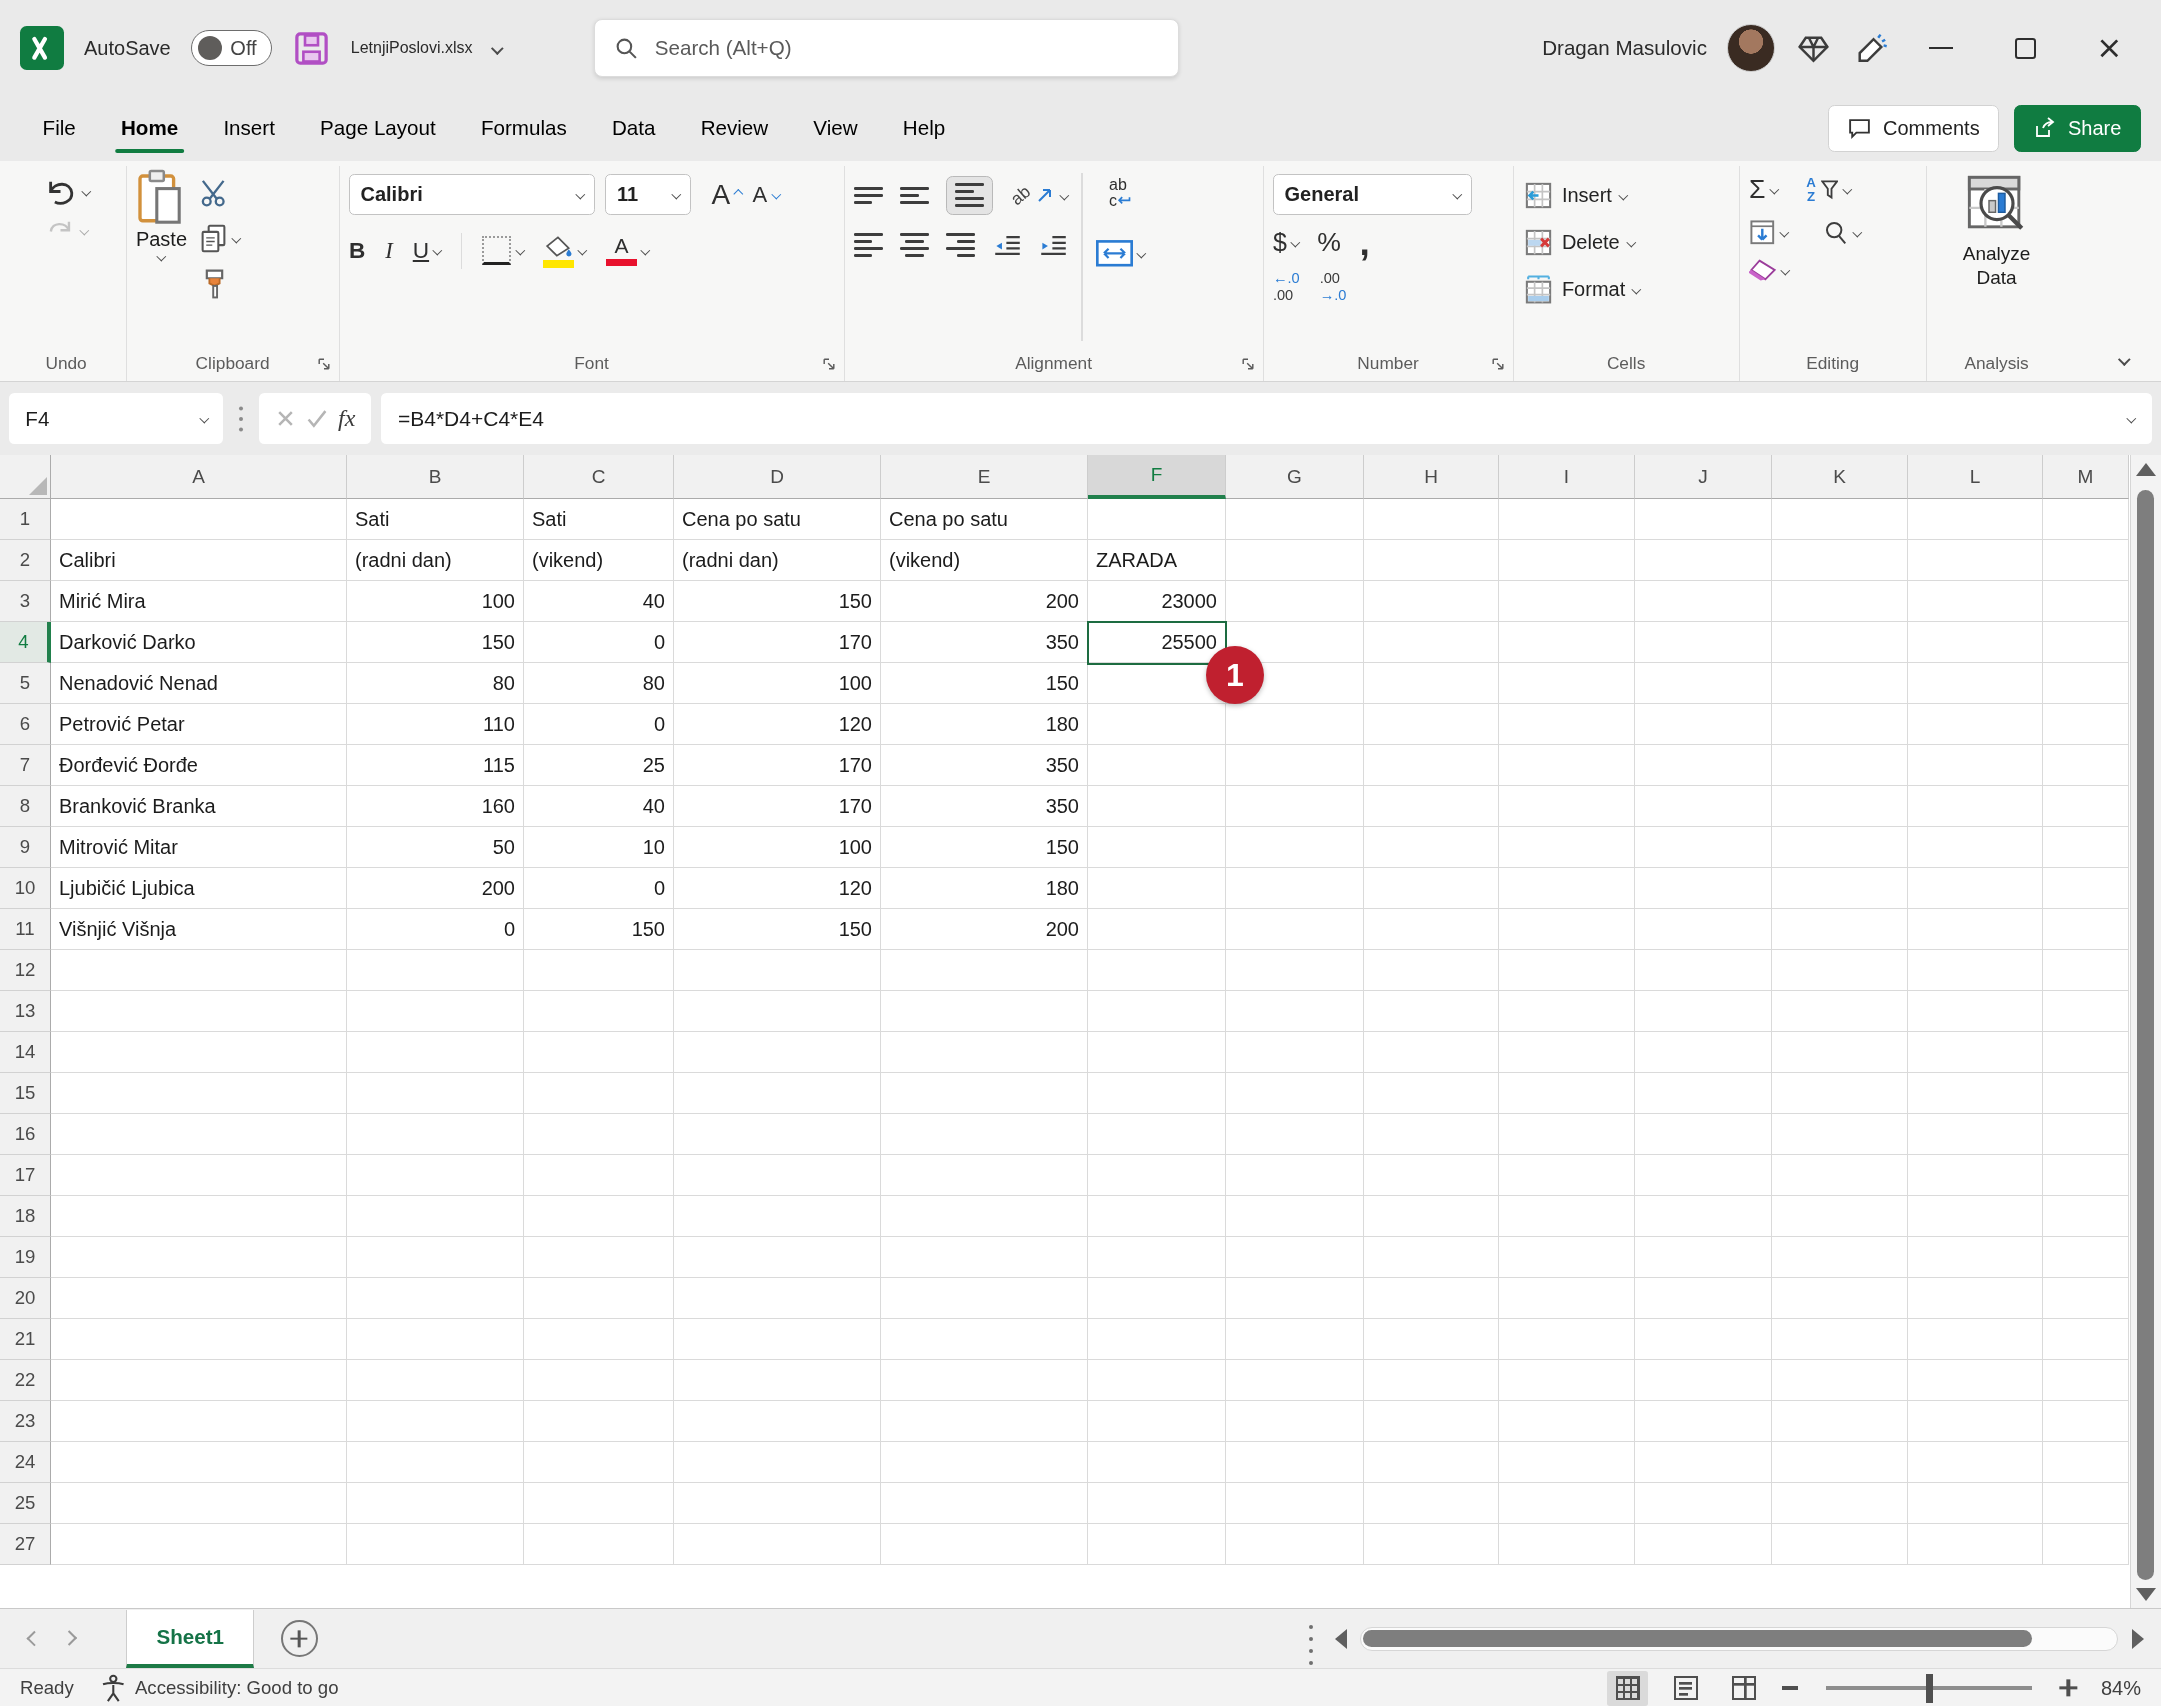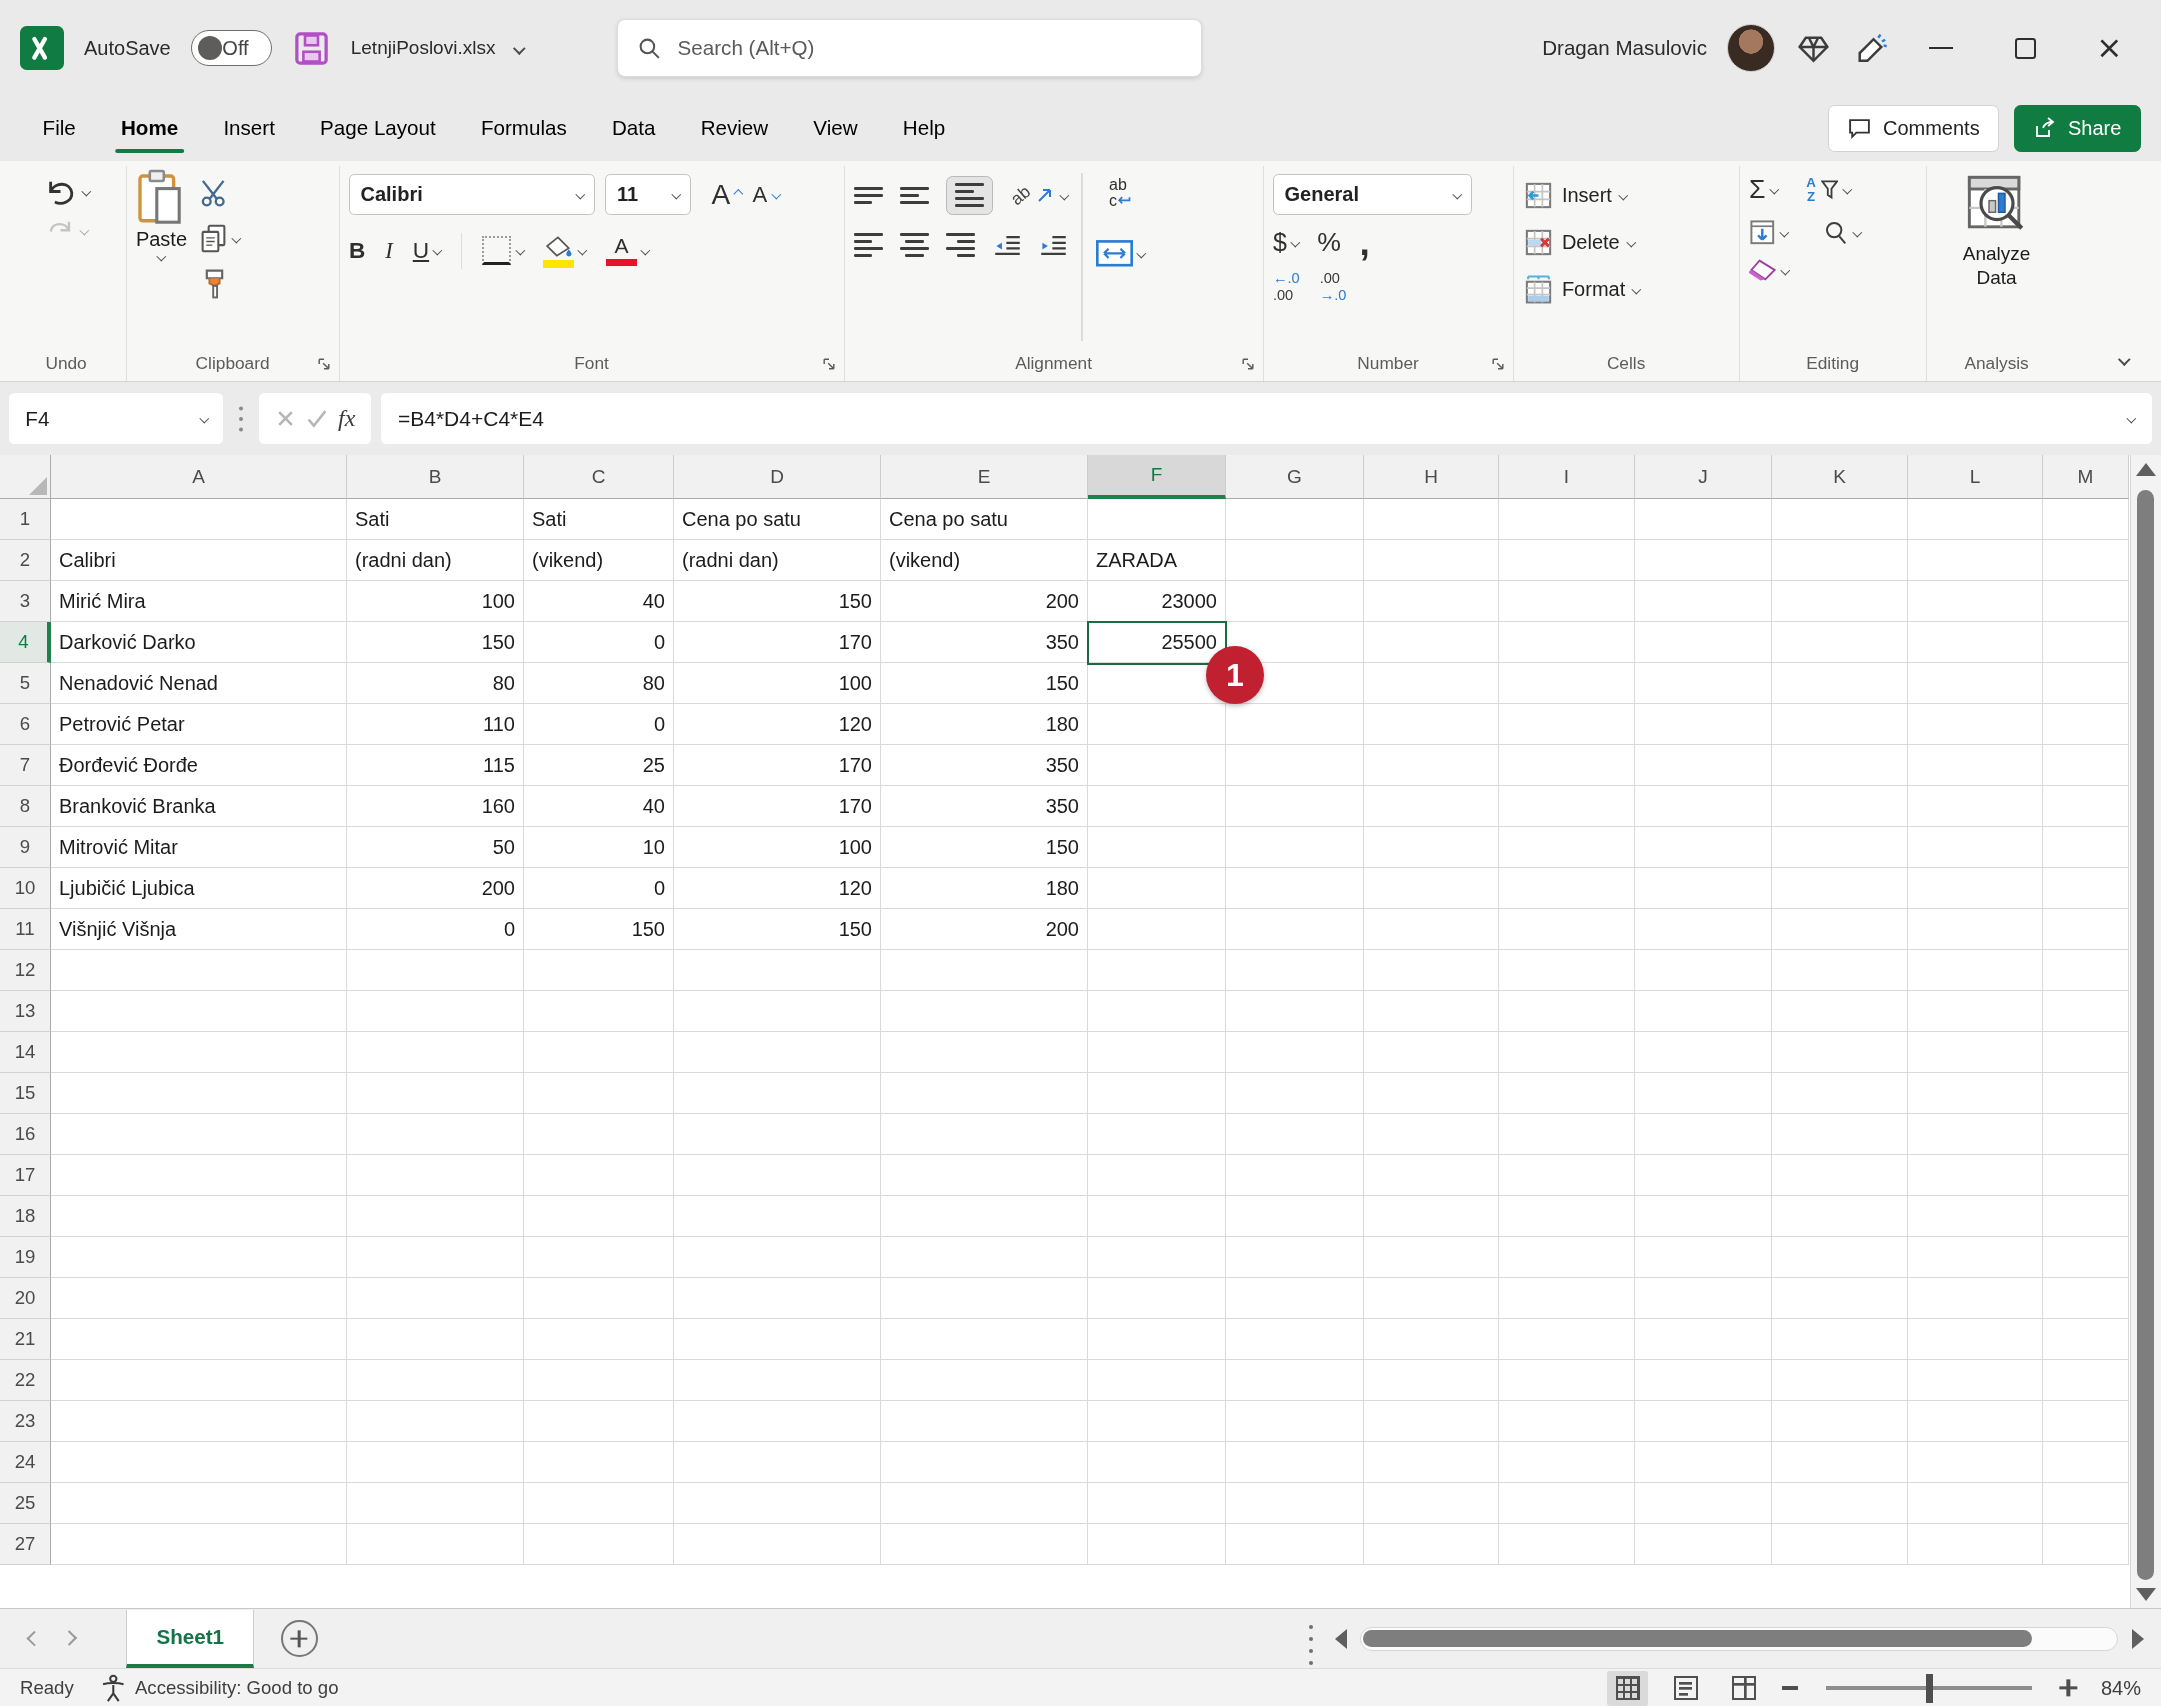--- a/index.html
+++ b/index.html
@@ -19,21 +19,21 @@
   #vscroll  { position:absolute; top:455px; right:0; width:31px; height:1153px; background:#f3f3f3; border-left:1.3px solid #d6d6d6; }
   #tabbar   { position:absolute; top:1608px; left:0; width:2161px; height:60px; background:#f0f0f0;
     border-top:1.3px solid #c9c9c9; display:flex; align-items:center; padding:0 17.3px; }
   #statusbar{ position:absolute; top:1668px; left:0; width:2161px; height:39px; background:#f3f3f3;
     border-top:1.3px solid #dcdcdc; display:flex; align-items:center; padding:0 20px; gap:26.6px; font-size:18.6px; color:#3f3f3f; }
 
   
   .xl-logo { width:44px; height:44px; background:#107c41; border-radius:6.6px; display:flex; align-items:center; justify-content:center; }
   .tb-text { font-size:20px; color:#2b2b2b; }
   .toggle { width:81px; height:36px; border:1.7px solid #6d6d6d; border-radius:18.6px; background:#fff;
-    display:flex; align-items:center; padding:0 6.6px; }
+    display:flex; align-items:center; padding:0 6.6px; gap:8px; }
   .knob { width:24px; height:24px; border-radius:50%; background:#5f5d5b; }
   .toggle .tb-text { color:#444; }
   .searchbox { width:585px; height:58px; background:#fff; border:1.3px solid #dcdcdc; border-radius:8px;
     box-shadow:0 1.3px 4px rgba(0,0,0,.12); display:flex; align-items:center; gap:16px; padding:0 18.6px;
     margin-left:73px; margin-right:auto; }
   .searchbox span { font-size:20.6px; color:#5a5a5a; }
   .avatar { width:48px; height:48px; border-radius:50%;
     background:radial-gradient(circle at 50% 36%, #a3785f 0 32%, #3a2b22 33% 100%); border:1.3px solid #c9c9c9; }
   .winbtn { width:64px; height:60px; display:flex; align-items:center; justify-content:center; }
   .minbar { width:24px; height:2.7px; background:#2e2e2e; }
@@ -154,21 +154,21 @@
   <span class="tb-text">AutoSave</span>
   <div class="toggle">
     <div class="knob"></div>
     <span class="tb-text">Off</span>
   </div>
   <svg width="39" height="39" viewBox="0 0 24 24">
     <rect x="3" y="3" width="18" height="18" rx="2" fill="none" stroke="#b14fc4" stroke-width="2"></rect>
     <rect x="8" y="4" width="8" height="6" fill="#e9c7ef" stroke="#b14fc4" stroke-width="1.6"></rect>
     <rect x="7" y="14" width="10" height="6" fill="#e9c7ef" stroke="#b14fc4" stroke-width="1.6"></rect>
   </svg>
-  <span class="tb-text" style="font-size:19px">LetnjiPoslovi.xlsx</span>
+  <span class="tb-text" style="font-size:16px">LetnjiPoslovi.xlsx</span>
   <span class="chev"></span>
 
   <div class="searchbox">
     <svg width="25" height="25" viewBox="0 0 24 24" fill="none" stroke="#555" stroke-width="2">
       <circle cx="10" cy="10" r="6.5"></circle>
         <path d="M15 15 L21 21"></path>
       </svg>
     <span>Search (Alt+Q)</span>
   </div>
 

